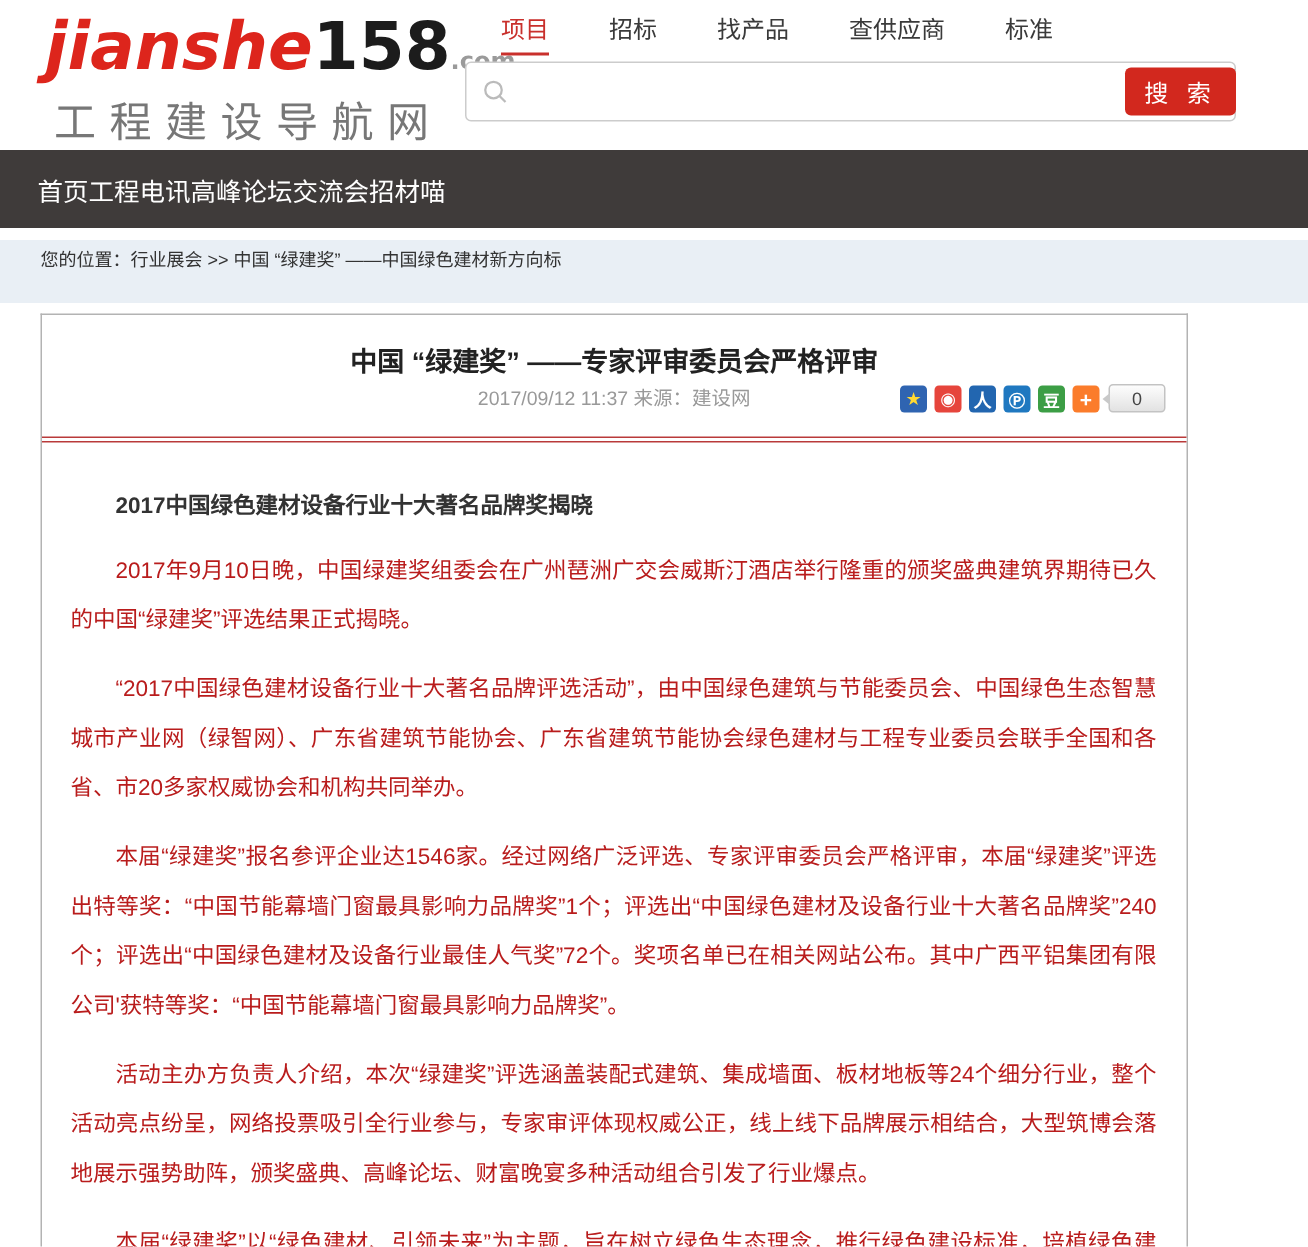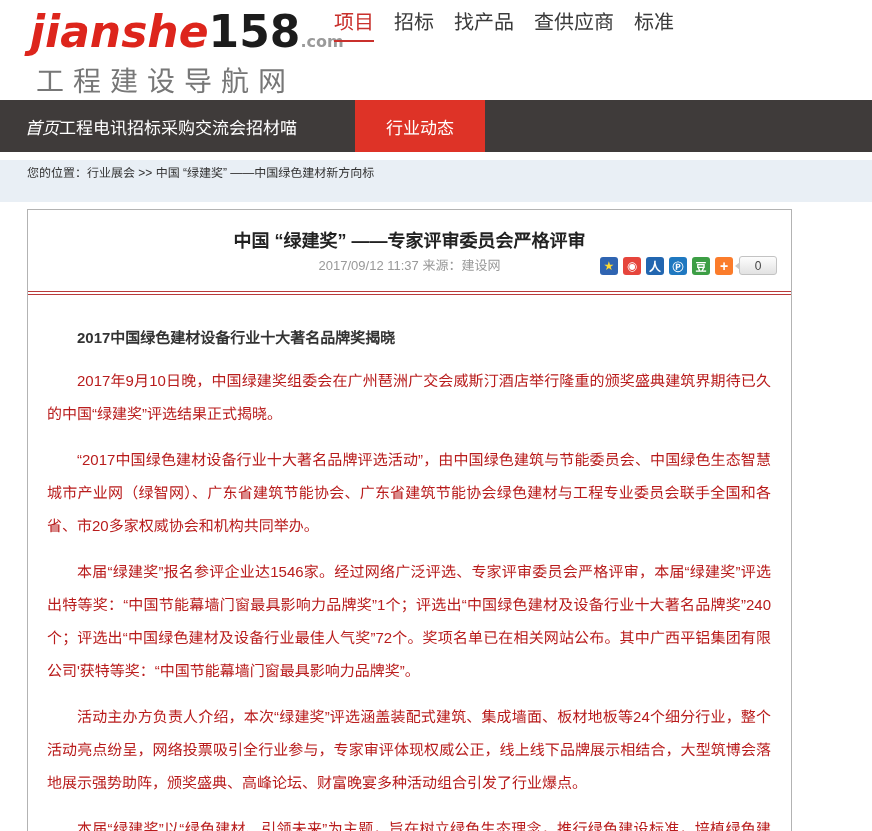--- a/index.html
+++ b/index.html
@@ -13,21 +13,21 @@
   
   .header { position: relative; height: 100px; background: #fff; }
   .logo { position: absolute; left: 30px; top: 6px; }
   .logo-line { white-space: nowrap; }
   .logo-red { font: italic bold 44px "DejaVu Sans", sans-serif; color: #dd251c; }
   .logo-black { font: bold 44px "DejaVu Sans", sans-serif; color: #1c1c1c; }
   .logo-tld { font: bold 16px "DejaVu Sans", sans-serif; color: #9a9a9a; }
   .logo-tagline { margin: 2px 0 0 6px; font-size: 28px; color: #777; letter-spacing: 9px; }
 
   .header-right { position: absolute; left: 310px; top: 6px; width: 514px; }
-  .top-tabs { display: flex; gap: 20px; padding-left: 24px; font-size: 20px; }
+  .top-tabs { display: flex; gap: 40px; padding-left: 24px; font-size: 16px; }
   .top-tab { color: #3a3a3a; padding-bottom: 5px; cursor: pointer; }
   .top-tab.active { color: #c9302c; border-bottom: 2px solid #c9302c; }
 
   .search-wrap { position: relative; margin-top: 4px; height: 40px; }
   .search-input {
     width: 514px; height: 40px;
     border: 1px solid #ccc; border-radius: 4px;
     padding: 0 84px 0 36px; font-size: 14px; color: #333; outline: none;
   }
   .search-icon { position: absolute; left: 11px; top: 11px; width: 18px; height: 18px; }
@@ -38,21 +38,21 @@
     border: none; border-radius: 4px;
     font-size: 16px; letter-spacing: 4px; cursor: pointer;
   }
 
   
   .main-nav { height: 52px; background: #3f3b3a; display: flex; align-items: stretch; }
   .nav-item {
     display: flex; align-items: center;
     color: #fff; font-size: 17px; cursor: pointer;
   }
-  .nav-item:first-child { margin-left: 25px; font-style: italic; }
+  .nav-item:first-child { margin-left: 25px; }
   .nav-item.active {
     background: #de3327; width: 130px; justify-content: center; margin-left: 58px;
   }
 
   
   .breadcrumb {
     margin-top: 8px; height: 42px; line-height: 26px;
     background: #e9eff5; padding-left: 27px;
     font-size: 12px; color: #333;
   }
@@ -120,30 +120,37 @@
   </div>
 
   <div class="header-right">
     <div class="top-tabs">
       <span class="top-tab active">项目</span>
       <span class="top-tab">招标</span>
       <span class="top-tab">找产品</span>
       <span class="top-tab">查供应商</span>
       <span class="top-tab">标准</span>
     </div>
+    <div class="search-wrap">
+      <svg class="search-icon" viewBox="0 0 18 18">
+        <circle cx="8" cy="8" r="5.5" fill="none" stroke="#bbb" stroke-width="1.5"></circle>
+        <line x1="12" y1="12" x2="16" y2="16" stroke="#bbb" stroke-width="1.5"></line>
+      </svg>
+      <input class="search-input" type="text" placeholder="" style="">
+      <button class="search-btn">搜 索</button>
+    </div>
   </div>
 </div>
 
 <div class="main-nav">
   <div class="nav-item">首页</div>
   <div class="nav-item">工程电讯</div>
-  <div class="nav-item">招标采购</div>
+  <div class="nav-item">高峰论坛</div>
   <div class="nav-item">交流会</div>
   <div class="nav-item">招材喵</div>
-  <div class="nav-item active">行业动态</div>
 </div>
 
 <div class="breadcrumb">您的位置：行业展会 &gt;&gt; 中国 “绿建奖” ——中国绿色建材新方向标</div>
 
 <div class="article">
   <div class="article-title">中国 “绿建奖” ——专家评审委员会严格评审</div>
 
   <div class="meta-row">
     <div class="article-meta">2017/09/12 11:37 来源：建设网</div>
     <div class="share-bar">

